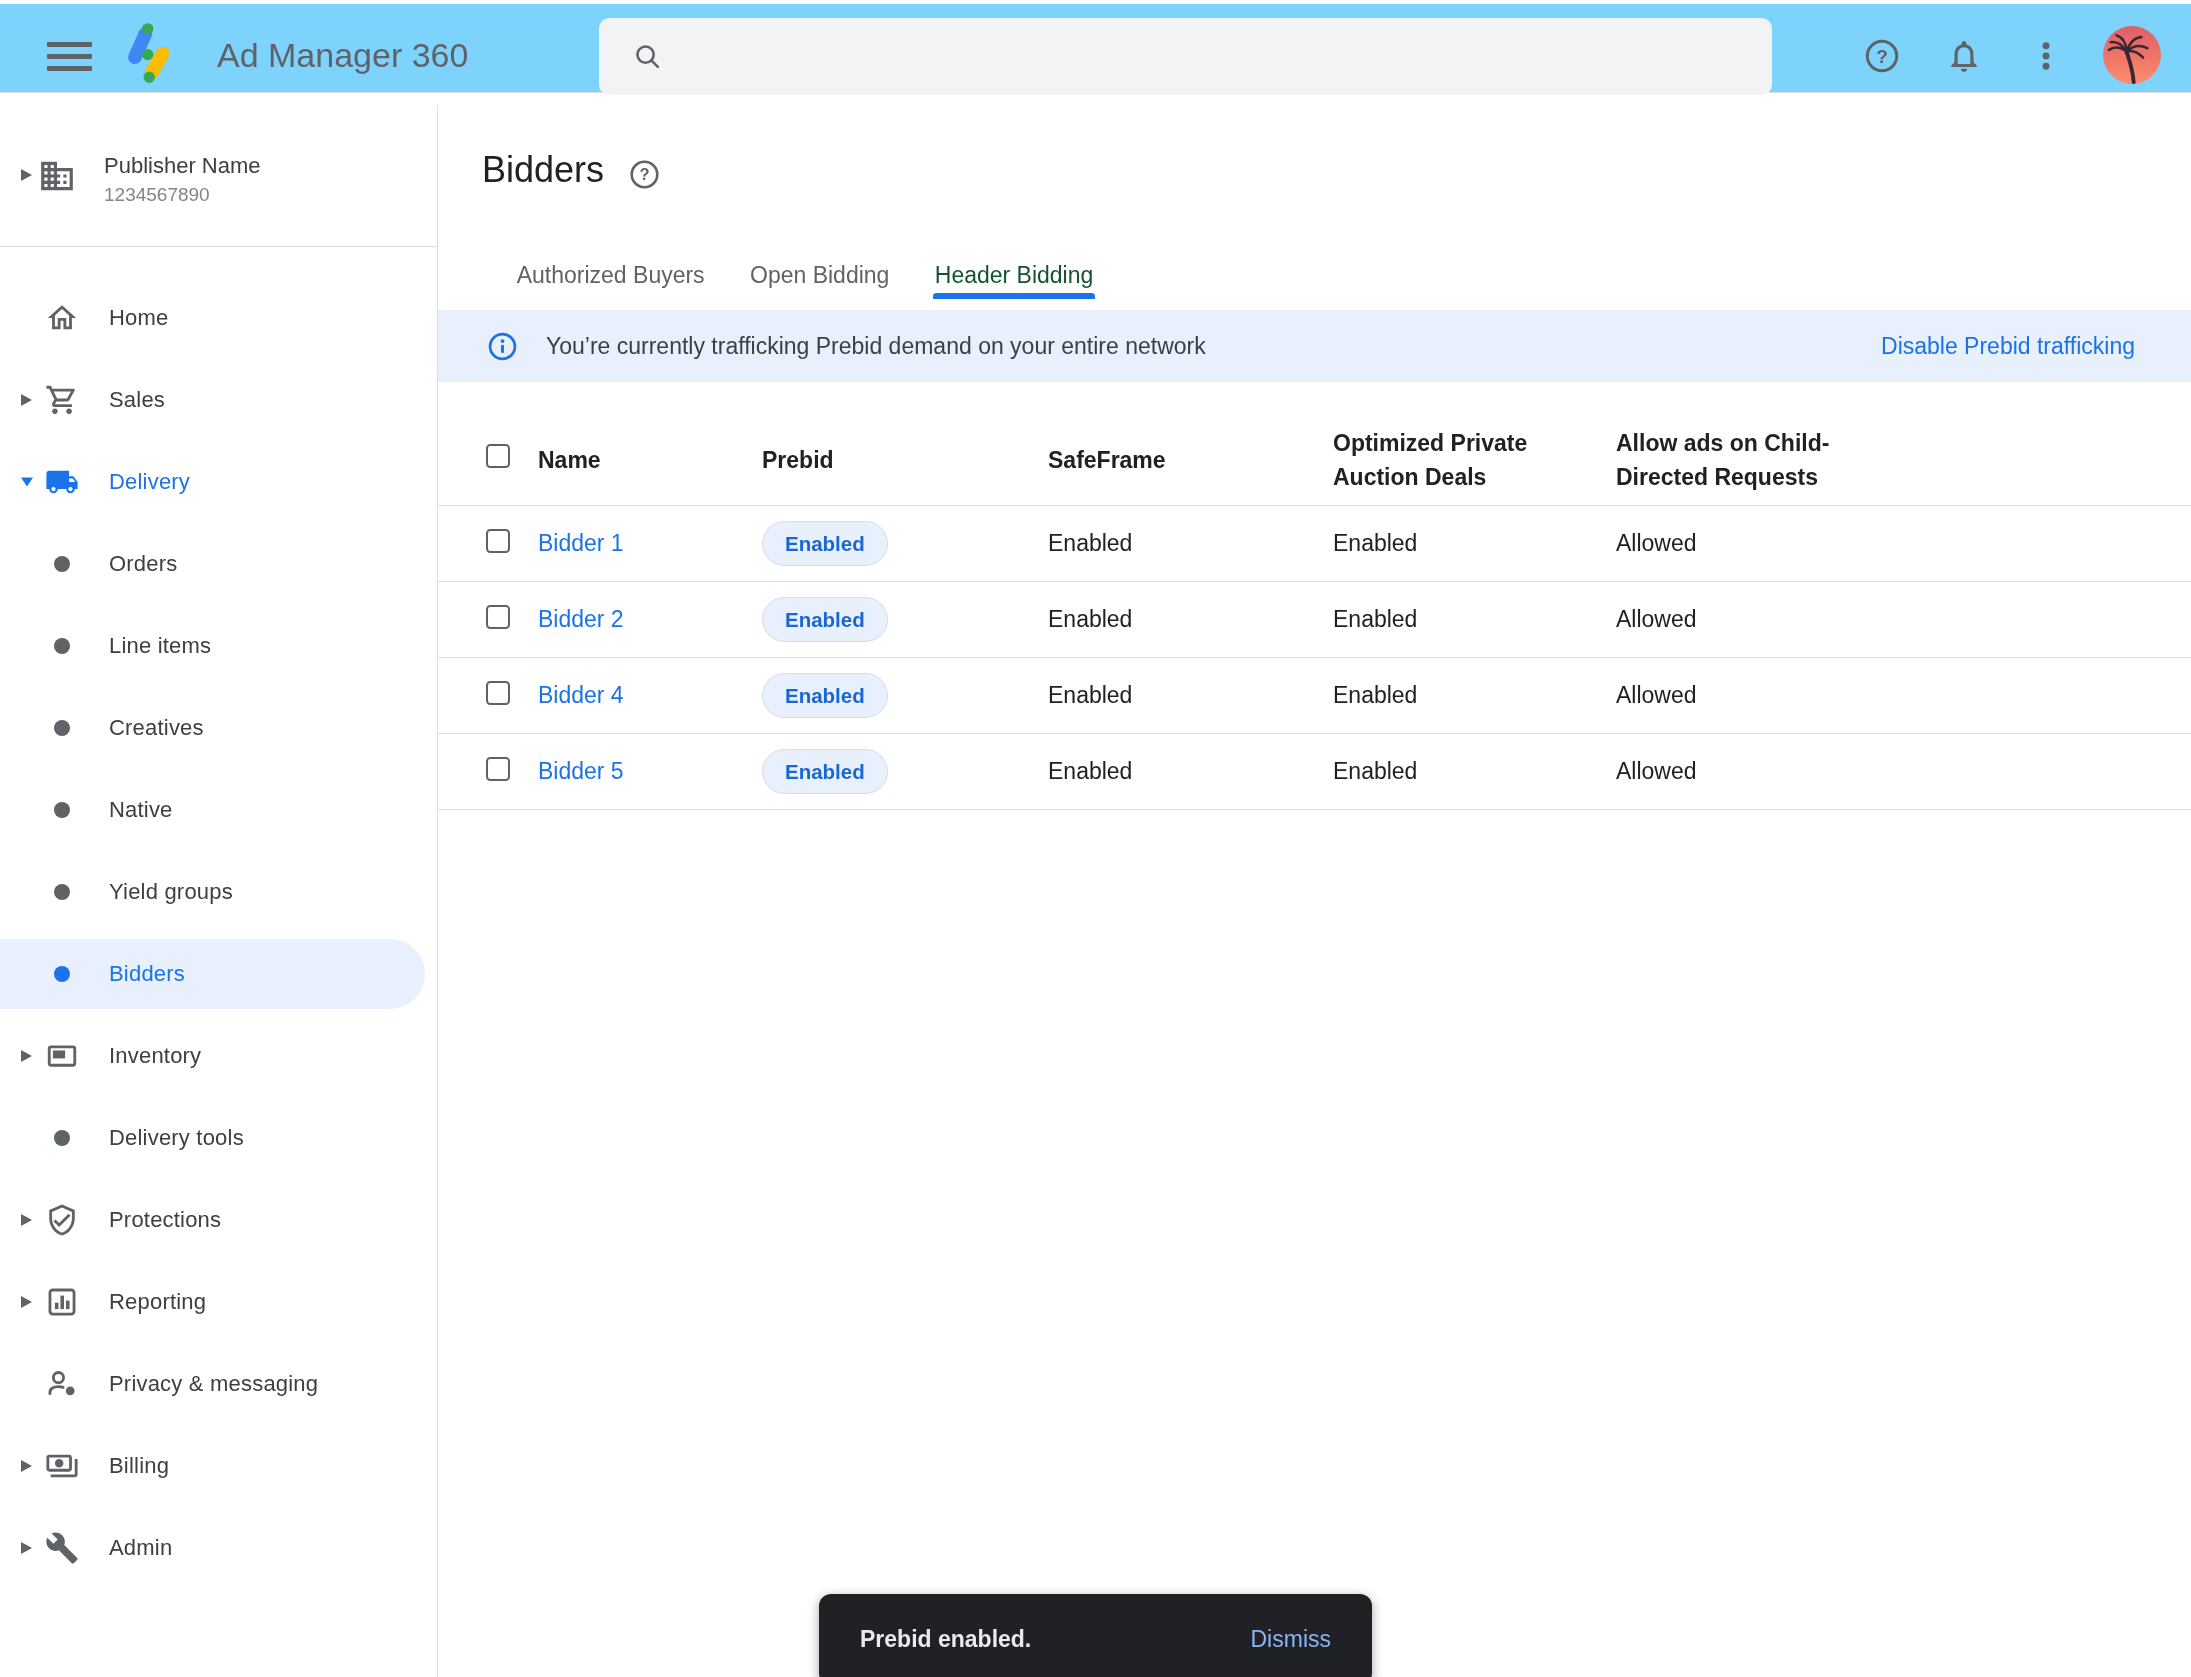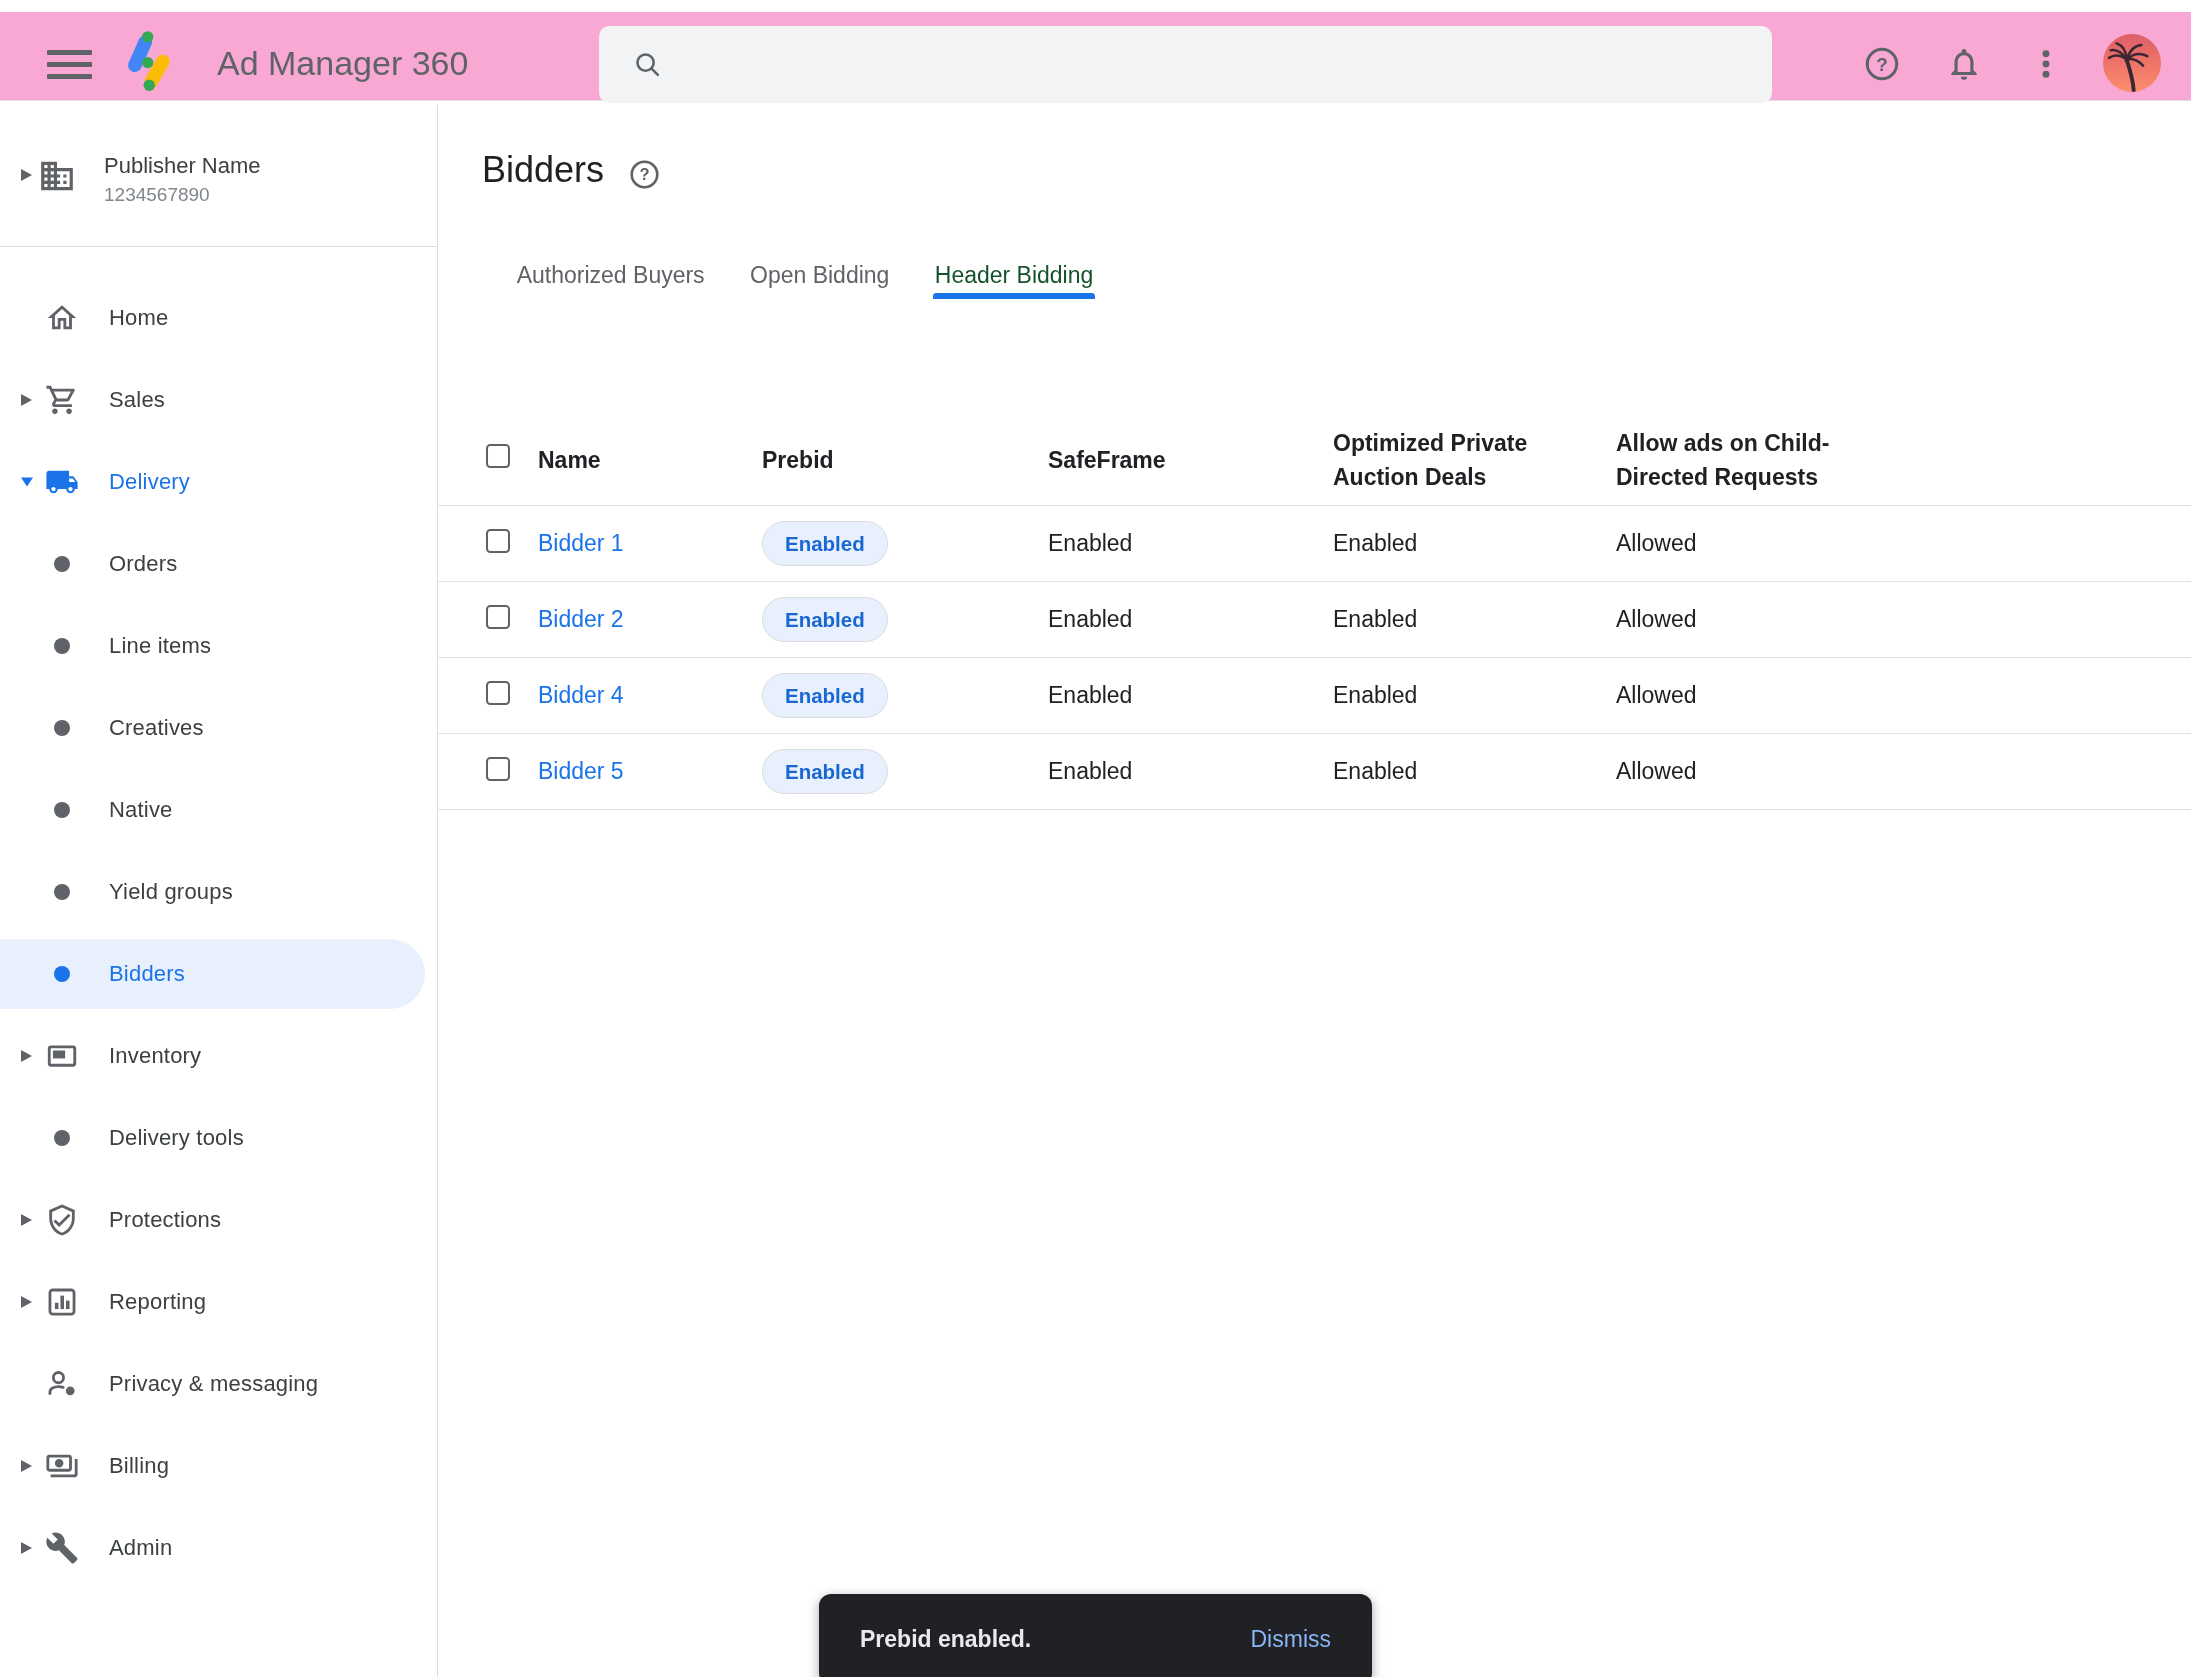--- a/index.html
+++ b/index.html
@@ -1,21 +1,21 @@
 <!DOCTYPE html>
 <html style="font-size:13.7px"><head>
 <meta charset="utf-8">
 <style>
   * { margin:0; padding:0; box-sizing:border-box; }
   html,body { width:2192px; height:1678px; overflow:hidden; background:#fff;
     font-family:"Liberation Sans", sans-serif; }
   body { position:relative; }
 
   
-  .header { position:absolute; left:0; top:12px; right:0; height:89px; background:#f9a8d4;
+  .header { position:absolute; left:0; top:4px; right:0; height:89px; background:#7dd3fc;
     border-bottom:0.9px solid #e0e0e0; z-index:10; }
   .hamburger { position:absolute; left:47px; top:38px; width:45px; cursor:pointer; }
   .hamburger span { display:block; height:5.1px; background:#5f6368; border-radius:0.9px; margin-bottom:6.8px; }
   .hamburger span:last-child { margin-bottom:0; }
   .logo { position:absolute; left:125px; top:15.4px; width:53px; height:72px; }
   .app-title { position:absolute; left:217px; top:32px; font-size:34px; color:#5f6368; white-space:nowrap; }
   .search { position:absolute; left:599px; top:13.7px; width:1173px; height:77px; background:#f1f3f4;
     border-radius:10.3px; display:flex; align-items:center; }
   .search svg { margin-left:33px; flex:0 0 auto; }
   .search input { flex:1; border:none; background:transparent; outline:none; font-size:26px;
@@ -323,20 +323,31 @@
         <span class="tab-label">Authorized Buyers</span>
       </div>
       <div class="tab">
         <span class="tab-label">Open Bidding</span>
       </div>
       <div class="tab active">
         <span class="tab-label">Header Bidding</span>
       </div>
     </div>
 
+  <div class="banner">
+    <span class="banner-icon">
+      <svg viewBox="0 0 24 24">
+        <circle cx="12" cy="12" r="9.6" fill="none" stroke="#1a73e8" stroke-width="2.1"></circle>
+        <circle cx="12" cy="7.8" r="1.5" fill="#1a73e8"></circle>
+        <rect x="10.85" y="10.6" width="2.3" height="6.6" rx="1.1" fill="#1a73e8"></rect>
+      </svg>
+    </span>
+    <span class="banner-text">You’re currently trafficking Prebid demand on your entire network</span>
+    <span class="banner-action">Disable Prebid trafficking</span>
+  </div>
 
   <div class="table">
     <div class="thead grid">
       <div><span class="checkbox"></span></div>
       <div>Name</div>
       <div>Prebid</div>
       <div>SafeFrame</div>
       <div class="th-wrap">Optimized Private Auction Deals</div>
       <div class="th-wrap">Allow ads on Child-Directed Requests</div>
     </div>

